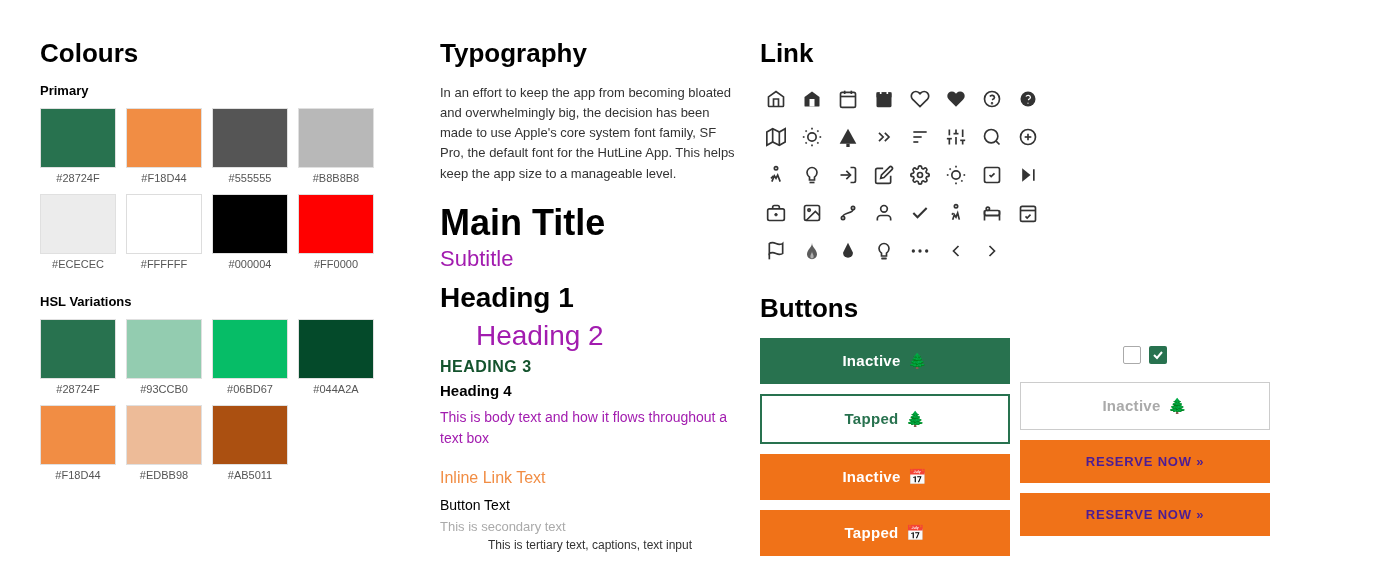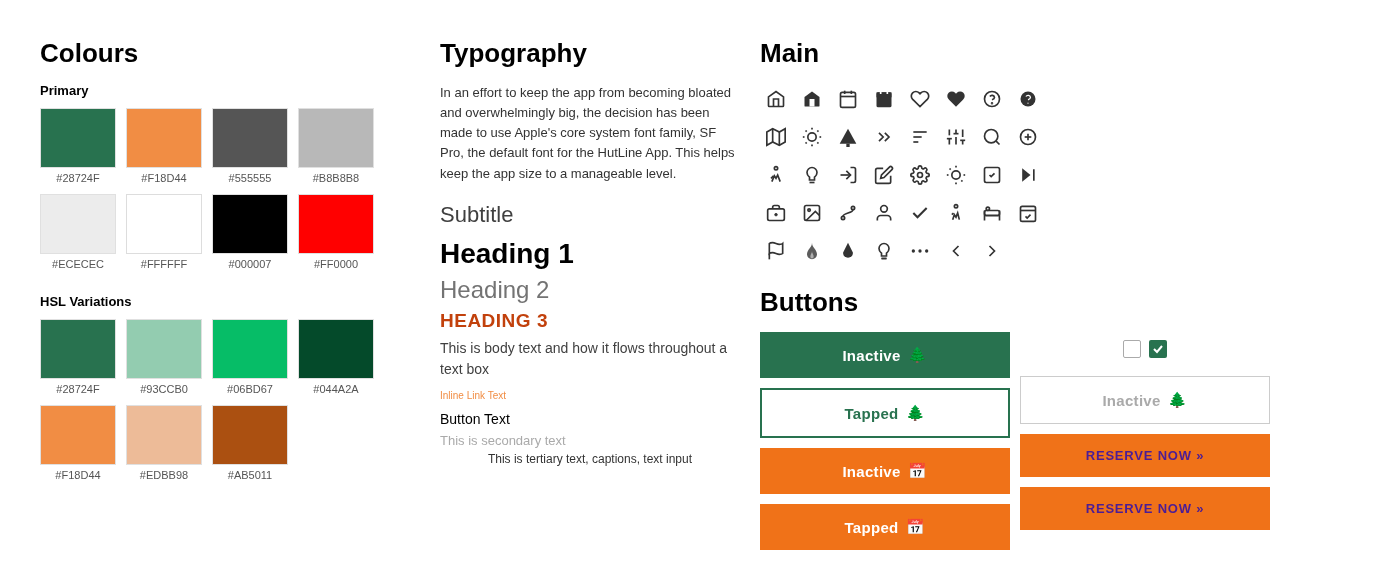--- a/index.html
+++ b/index.html
@@ -73,57 +73,58 @@
     }
     .main-title {
       font-size: 36px;
       font-weight: 700;
       color: #000;
       margin-bottom: 2px;
     }
     .subtitle-text {
       font-size: 22px;
       font-weight: 300;
-      color: #404040;
+      color: #a21caf;
       margin-bottom: 10px;
     }
     .heading1 {
       font-size: 28px;
       font-weight: 700;
       color: #000;
       margin-bottom: 6px;
     }
     .heading2 {
-      font-size: 24px;
+      font-size: 28px;
       font-weight: 400;
-      color: #737373;
+      color: #a21caf;
       margin-bottom: 6px;
+      margin-left: 36px;
     }
     .heading3 {
-      font-size: 19px;
+      font-size: 16px;
       font-weight: 700;
       text-transform: uppercase;
-      color: #c2410c;
+      color: #14532d;
       margin-bottom: 6px;
       letter-spacing: 0.5px;
     }
     .heading4 {
       font-size: 15px;
       font-weight: 600;
       color: #000;
       margin-bottom: 8px;
     }
     .body-text {
       font-size: 14px;
-      color: #404040;
+      color: #a21caf;
       line-height: 1.5;
-      margin-bottom: 10px;
+      margin-bottom: 20px;
     }
     .inline-link {
-      font-size: 10px;
+      font-size: 16px;
       color: #F18D44;
       text-decoration: none;
       margin-bottom: 10px;
       display: block;
     }
     .button-text-label {
       font-size: 14px;
       font-weight: 500;
       color: #000;
       margin-bottom: 6px;
@@ -247,21 +248,21 @@
       <div class="color-swatch-wrap">
         <div class="color-swatch" style="background:#ECECEC;"></div>
         <span class="color-label">#ECECEC</span>
       </div>
       <div class="color-swatch-wrap">
         <div class="color-swatch" style="background:#FFFFFF; border:1px solid #ddd;"></div>
         <span class="color-label">#FFFFFF</span>
       </div>
       <div class="color-swatch-wrap">
         <div class="color-swatch" style="background:#000000;"></div>
-        <span class="color-label">#000007</span>
+        <span class="color-label">#000004</span>
       </div>
       <div class="color-swatch-wrap">
         <div class="color-swatch" style="background:#FF0000;"></div>
         <span class="color-label">#FF0000</span>
       </div>
     </div>
 
     <div class="hsl-section">
       <div class="subsection-title">HSL Variations</div>
       <div class="color-grid">
@@ -296,35 +297,37 @@
           <span class="color-label">#AB5011</span>
         </div>
       </div>
     </div>
   </div>
 
   <div class="typography-section">
     <h2 class="section-title">Typography</h2>
     <p class="typo-desc">In an effort to keep the app from becoming bloated and overwhelmingly big, the decision has been made to use Apple's core system font family, SF Pro, the default font for the HutLine App. This helps keep the app size to a manageable level.</p>
 
+    <div class="main-title">Main Title</div>
     <div class="subtitle-text">Subtitle</div>
     <div class="heading1">Heading 1</div>
     <div class="heading2">Heading 2</div>
     <div class="heading3">HEADING 3</div>
+    <div class="heading4">Heading 4</div>
     <p class="body-text">This is body text and how it flows throughout a text box</p>
     <a class="inline-link" href="#">Inline Link Text</a>
     <div class="button-text-label">Button Text</div>
     <div class="secondary-text">This is secondary text</div>
     <div class="tertiary-text">This is tertiary text, captions, text input</div>
   </div>
 
   <div style="flex:1; display:flex; flex-direction:column;">
 
     <div class="icons-col">
-      <h2 class="section-title">Main</h2>
+      <h2 class="section-title">Link</h2>
       <div class="icons-grid">
 
         <div class="icon-cell">
             <svg width="20" height="20" viewBox="0 0 24 24" fill="none" stroke="#333" stroke-width="2">
               <path d="M3 9.5L12 3l9 6.5V20a1 1 0 01-1 1H4a1 1 0 01-1-1V9.5z"></path>
               <path d="M9 21V12h6v9"></path>
             </svg>
           </div>
         <div class="icon-cell">
             <svg width="20" height="20" viewBox="0 0 24 24" fill="#333">

